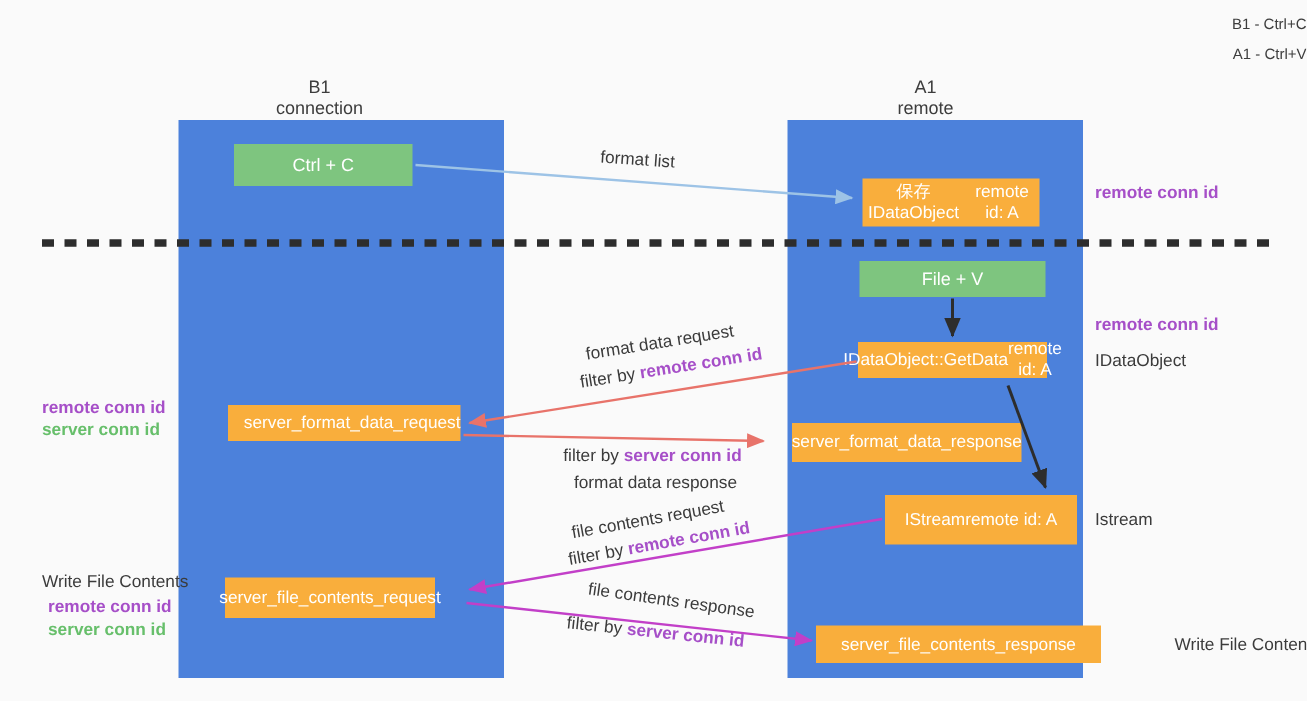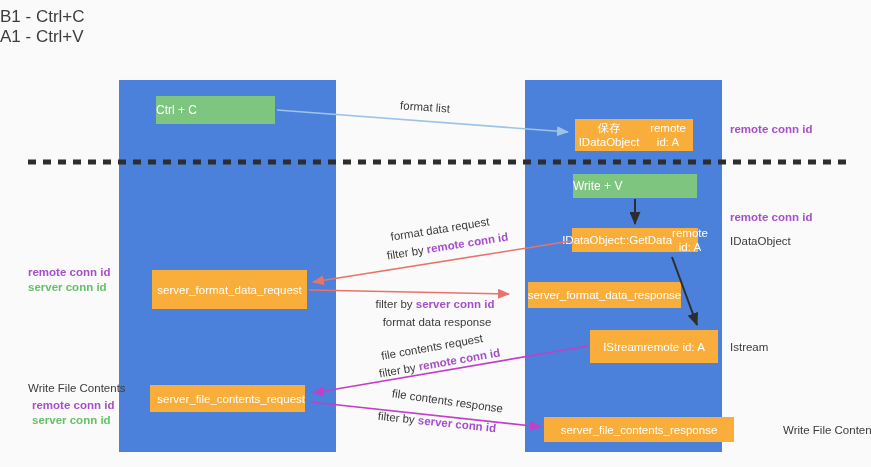--- a/index.html
+++ b/index.html
@@ -1,69 +1,77 @@
 <!DOCTYPE html>
 <html><head>
 <meta charset="utf-8">
 <style>
   html,body{margin:0;padding:0;}
   body{font-family:"Liberation Sans",sans-serif;background:#fafafa;}
   .stage{position:relative;width:871px;height:467px;background:#fafafa;overflow:hidden;}
   .abs{position:absolute;}
-  .title{left:0;top:7px;width:871px;text-align:left;font-size:17px;line-height:20px;color:#3d3d3d;}
+  .title{left:0;top:7px;width:871px;text-align:right;font-size:10px;line-height:20px;color:#3d3d3d;}
   .colhdr{font-size:12px;line-height:14px;color:#3d3d3d;text-align:center;width:120px;}
   .panel{background:#4c81db;}
-  .gbox{background:#7ec57f;color:#ffffff;font-size:12px;display:flex;align-items:center;text-align:center;}
+  .gbox{background:#7ec57f;color:#ffffff;font-size:12px;display:flex;align-items:center;justify-content:center;text-align:center;}
   .obox{background:#f9ae3c;color:#ffffff;font-size:11.5px;display:flex;flex-direction:row;align-items:center;justify-content:center;text-align:center;line-height:14px;}
   .lbl{font-size:11.5px;color:#3b3b3b;white-space:nowrap;}
   .purple{color:#a64fc8;font-weight:bold;}
   .green{color:#67bf6b;font-weight:bold;}
   .ctr{text-align:center;transform-origin:center center;}
   svg.overlay{position:absolute;left:0;top:0;pointer-events:none;}
 </style>
 </head>
 <body>
 
 <div class="stage">
 
   <div class="abs title">
     <div>B1 - Ctrl+C</div>
     <div>A1 - Ctrl+V</div>
   </div>
 
+  <div class="abs colhdr" style="left:153px;top:51px;">
+    <div>B1</div>
+    <div>connection</div>
+  </div>
+  <div class="abs colhdr" style="left:557px;top:51px;">
+    <div>A1</div>
+    <div>remote</div>
+  </div>
 
   <div class="abs panel" style="left:119px;top:80px;width:217px;height:372px;"></div>
   <div class="abs panel" style="left:525px;top:80px;width:197px;height:372px;"></div>
 
   <div class="abs gbox" style="left:156px;top:96px;width:119px;height:28px;">
     <span>Ctrl + C</span>
   </div>
   <div class="abs gbox" style="left:573px;top:174px;width:124px;height:24px;">
-    <span>Write + V</span>
+    <span>File + V</span>
   </div>
 
   <div class="abs obox" style="left:575px;top:119px;width:118px;height:32px;">
     <div>保存IDataObject</div>
     <div>remote id: A</div>
   </div>
   <div class="abs obox" style="left:572px;top:228px;width:126px;height:24px;">
     <div>IDataObject::GetData</div>
     <div>remote id: A</div>
   </div>
   <div class="abs obox" style="left:590px;top:330px;width:128px;height:33px;">
     <div>IStream</div>
     <div>remote id: A</div>
   </div>
-  <div class="abs obox" style="left:152px;top:270px;width:155px;height:39px;">
+  <div class="abs obox" style="left:152px;top:270px;width:155px;height:24px;justify-content:flex-end;">
     <div>server_format_data_request</div>
   </div>
   <div class="abs obox" style="left:512px;top:282px;width:153px;height:26px;margin-left:16px;">
     <div>server_format_data_response</div>
   </div>
-  <div class="abs obox" style="left:150px;top:385px;width:155px;height:27px;justify-content:flex-end;">
+  <div class="abs obox" style="left:150px;top:385px;width:140px;height:27px;">
     <div>server_file_contents_request</div>
   </div>
   <div class="abs obox" style="left:544px;top:417px;width:190px;height:25px;">
     <div>server_file_contents_response</div>
   </div>
 
   <svg class="overlay" width="871" height="467">
     <defs>
       <marker id="mBlue" markerUnits="userSpaceOnUse" markerWidth="12" markerHeight="10" refX="11" refY="5" orient="auto">
           <path d="M0,0 L12,5 L0,10 z" fill="#9dc3e6"></path>

